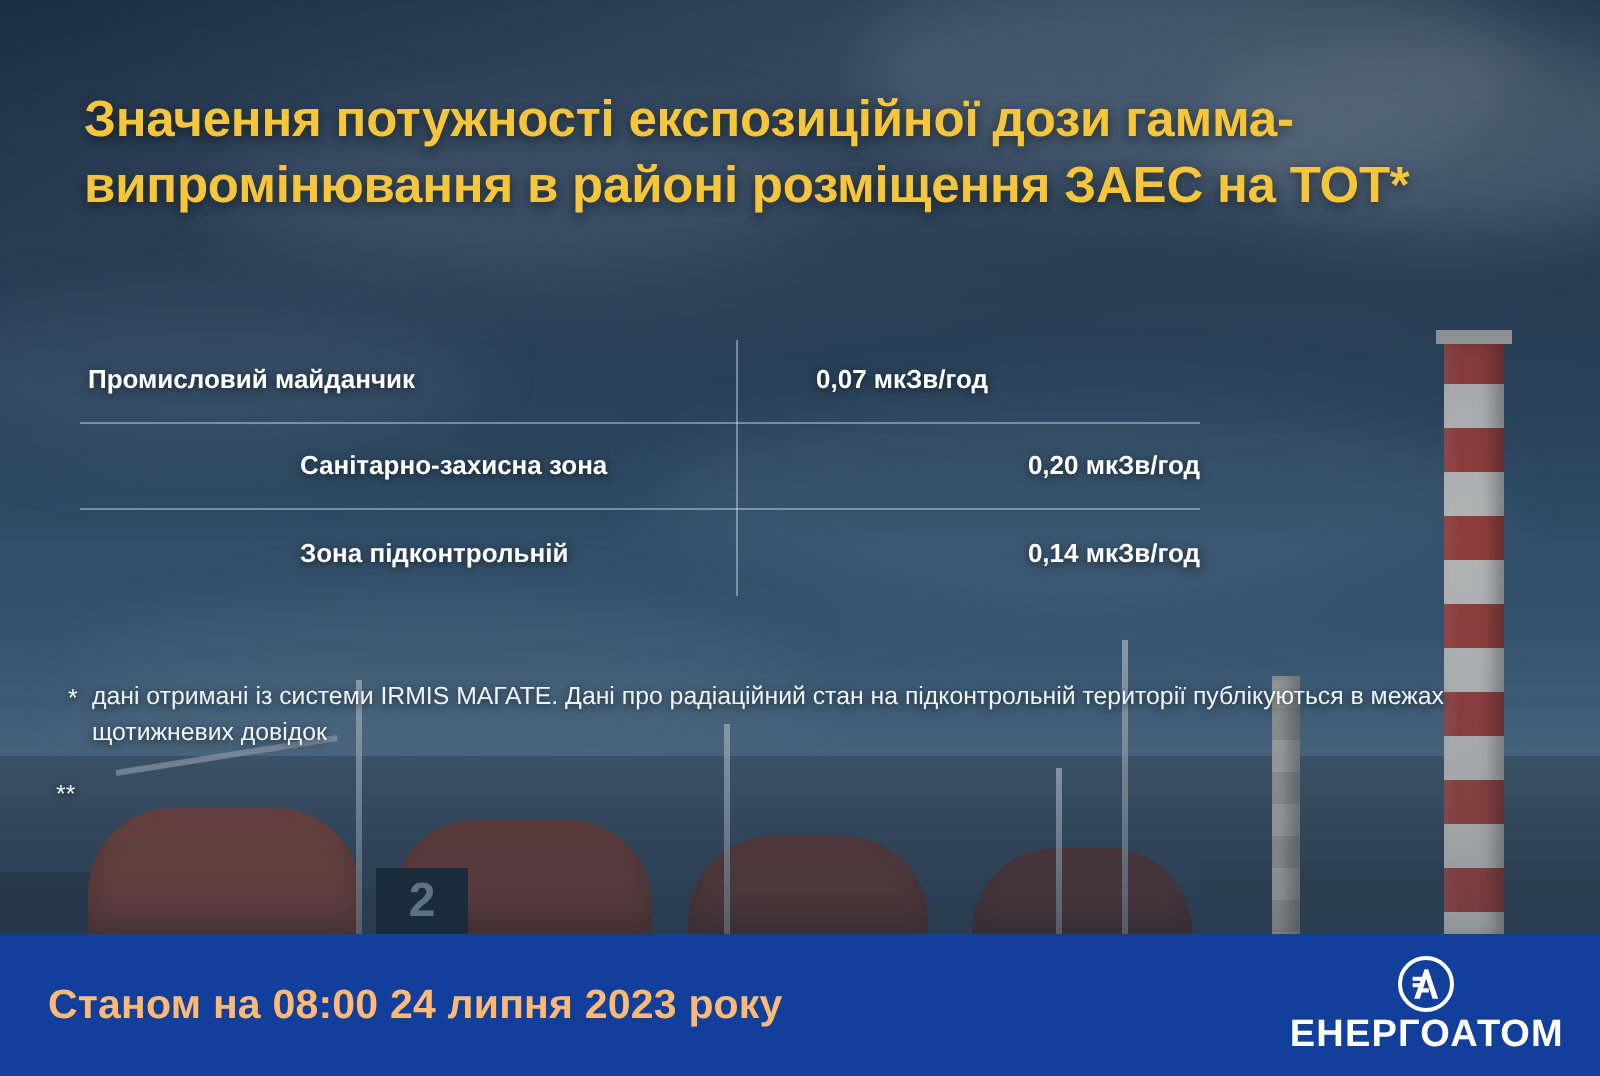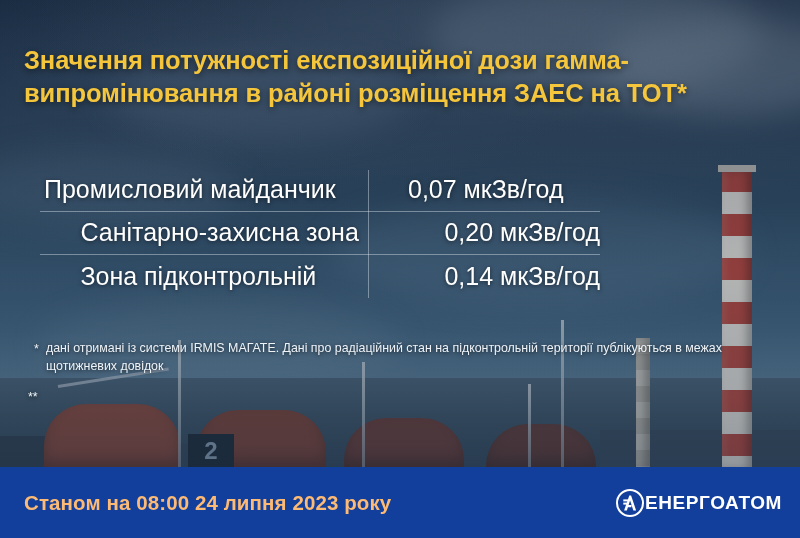--- a/index.html
+++ b/index.html
@@ -135,21 +135,21 @@
     position: absolute; inset: 0;
     background:
       linear-gradient(180deg, rgba(14,30,50,0.46) 0%, rgba(16,34,54,0.34) 26%, rgba(22,42,62,0.26) 50%, rgba(28,50,70,0.34) 74%, rgba(24,44,66,0.50) 100%);
   }
 
   
   .content { position: absolute; inset: 0; }
 
   .title {
     position: absolute;
-    left: 24px;
+    left: 42px;
     top: 44px;
     width: 690px;
     color: #F5C63C;
     font-size: 25.5px;
     font-weight: bold;
     line-height: 1.30;
     letter-spacing: -0.1px;
     text-shadow: 0 2px 6px rgba(0,0,0,0.48);
     margin: 0;
   }
@@ -163,22 +163,22 @@
   .row {
     position: relative;
     display: flex;
     align-items: center;
     height: 42.5px;
   }
   .row + .row { border-top: 1px solid rgba(226,235,243,0.42); justify-content: flex-end; }
   .cell-label,
   .cell-value {
     color: #ffffff;
-    font-size: 25px;
-    font-weight: normal;
+    font-size: 13px;
+    font-weight: bold;
     text-shadow: 0 1px 4px rgba(0,0,0,0.55);
     white-space: nowrap;
   }
   .cell-label { width: 328px; padding-left: 4px; }
   .cell-value { padding-left: 36px; }
   .vrule {
     position: absolute;
     left: 328px;
     top: 2px;
     width: 1px;
@@ -226,20 +226,21 @@
     font-weight: bold;
     margin-left: 24px;
     letter-spacing: 0.1px;
   }
   .brand {
     position: absolute;
     right: 18px;
     display: flex;
     align-items: center;
     gap: 0;
+    flex-direction: column;
   }
   .brand-mark { display: block; }
   .brand-text {
     color: #ffffff;
     font-size: 19px;
     font-weight: bold;
     letter-spacing: 0.6px;
   }
 </style>
 </head>

